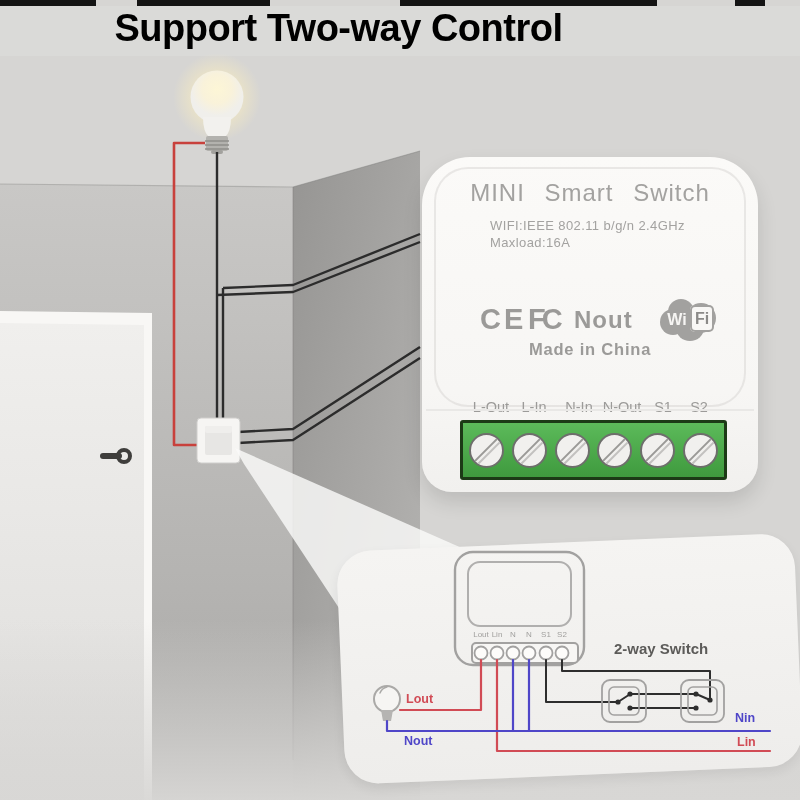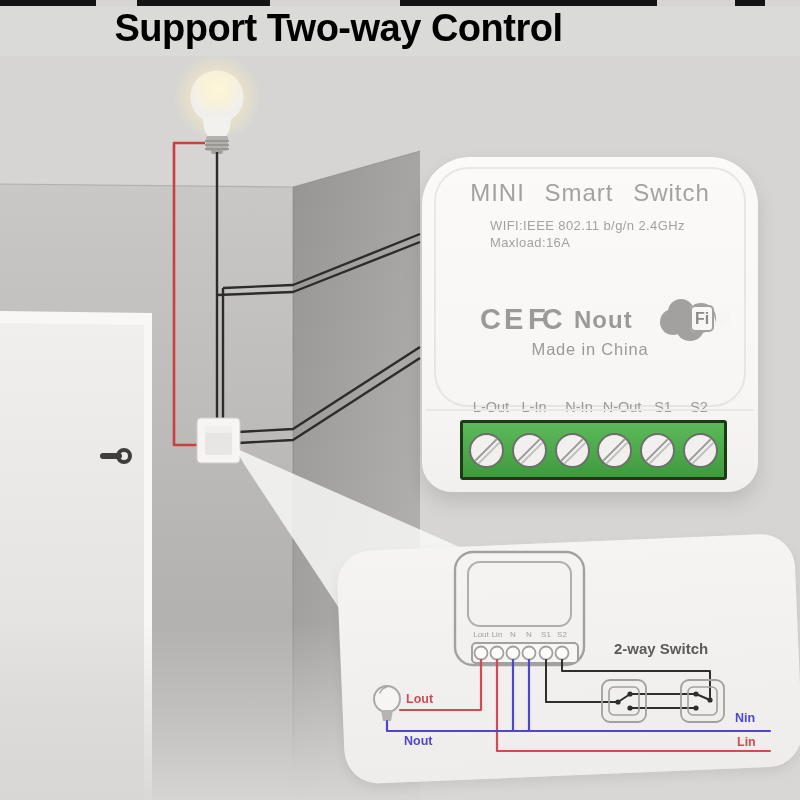--- a/index.html
+++ b/index.html
@@ -27,26 +27,26 @@
     font-size:24px;color:#a3a2a0;letter-spacing:1px;word-spacing:12px;font-weight:400;}
   #product-specs{position:absolute;left:68px;top:60px;font-size:13px;line-height:17.2px;
     color:#a3a2a0;letter-spacing:0.4px;}
   #cert-row{position:absolute;left:0;top:140px;width:100%;height:48px;color:#9b9a98;}
   #cert-ce{position:absolute;left:58px;top:6px;font-size:29px;font-weight:600;letter-spacing:3px;}
   #cert-fcc{position:absolute;left:106px;top:6px;font-size:29px;font-weight:700;letter-spacing:-4px;}
   #cert-rohs{position:absolute;left:152px;top:9px;font-size:24px;font-weight:700;letter-spacing:1px;}
   #wifi-badge{position:absolute;left:236px;top:0px;width:64px;height:46px;}
   .wifi-blob{position:absolute;background:#a2a19f;border-radius:50%;}
   #wifi-wi{position:absolute;left:4px;top:9px;width:30px;height:28px;color:#f6f5f3;
-    font-size:16px;font-weight:700;text-align:center;line-height:28px;margin-left:44px;}
+    font-size:16px;font-weight:700;text-align:center;line-height:28px;}
   #wifi-fi{position:absolute;left:32px;top:8px;width:24px;height:27px;background:#f8f7f5;
     border-radius:5px;color:#8b8a88;font-size:16px;font-weight:700;text-align:center;line-height:27px;
     box-shadow:0 0 0 2px #a2a19f inset;}
   #made-in{position:absolute;left:0;top:183px;width:100%;text-align:center;
-    font-size:16.5px;color:#9b9a98;letter-spacing:0.8px;}
+    font-size:16.5px;color:#9b9a98;letter-spacing:0.8px;font-weight:bold;}
   .term-label{position:absolute;top:212px;font-size:14.5px;color:#9c9b99;transform:translateX(-50%);white-space:nowrap;margin-top:30px;}
   #flange-line{position:absolute;left:4px;top:252px;width:328px;height:2px;background:#e9e8e6;}
   #terminal-block{position:absolute;left:38px;top:263px;width:267px;height:60px;
     background:linear-gradient(180deg,#5cba5a,#3f9a3e);border:3px solid #1c3a16;border-radius:3px;
     display:flex;align-items:center;justify-content:space-between;padding:0 6px;box-sizing:border-box;}
   .screw{width:31px;height:31px;border-radius:50%;background:#f1f0ee;border:2px solid #6e6e6c;
     position:relative;overflow:hidden;}
   .screw::before{content:"";position:absolute;left:-4px;top:13px;width:40px;height:2px;
     background:#9a9997;transform:rotate(-45deg);}
   .screw::after{content:"";position:absolute;left:-1px;top:16px;width:40px;height:1.5px;

